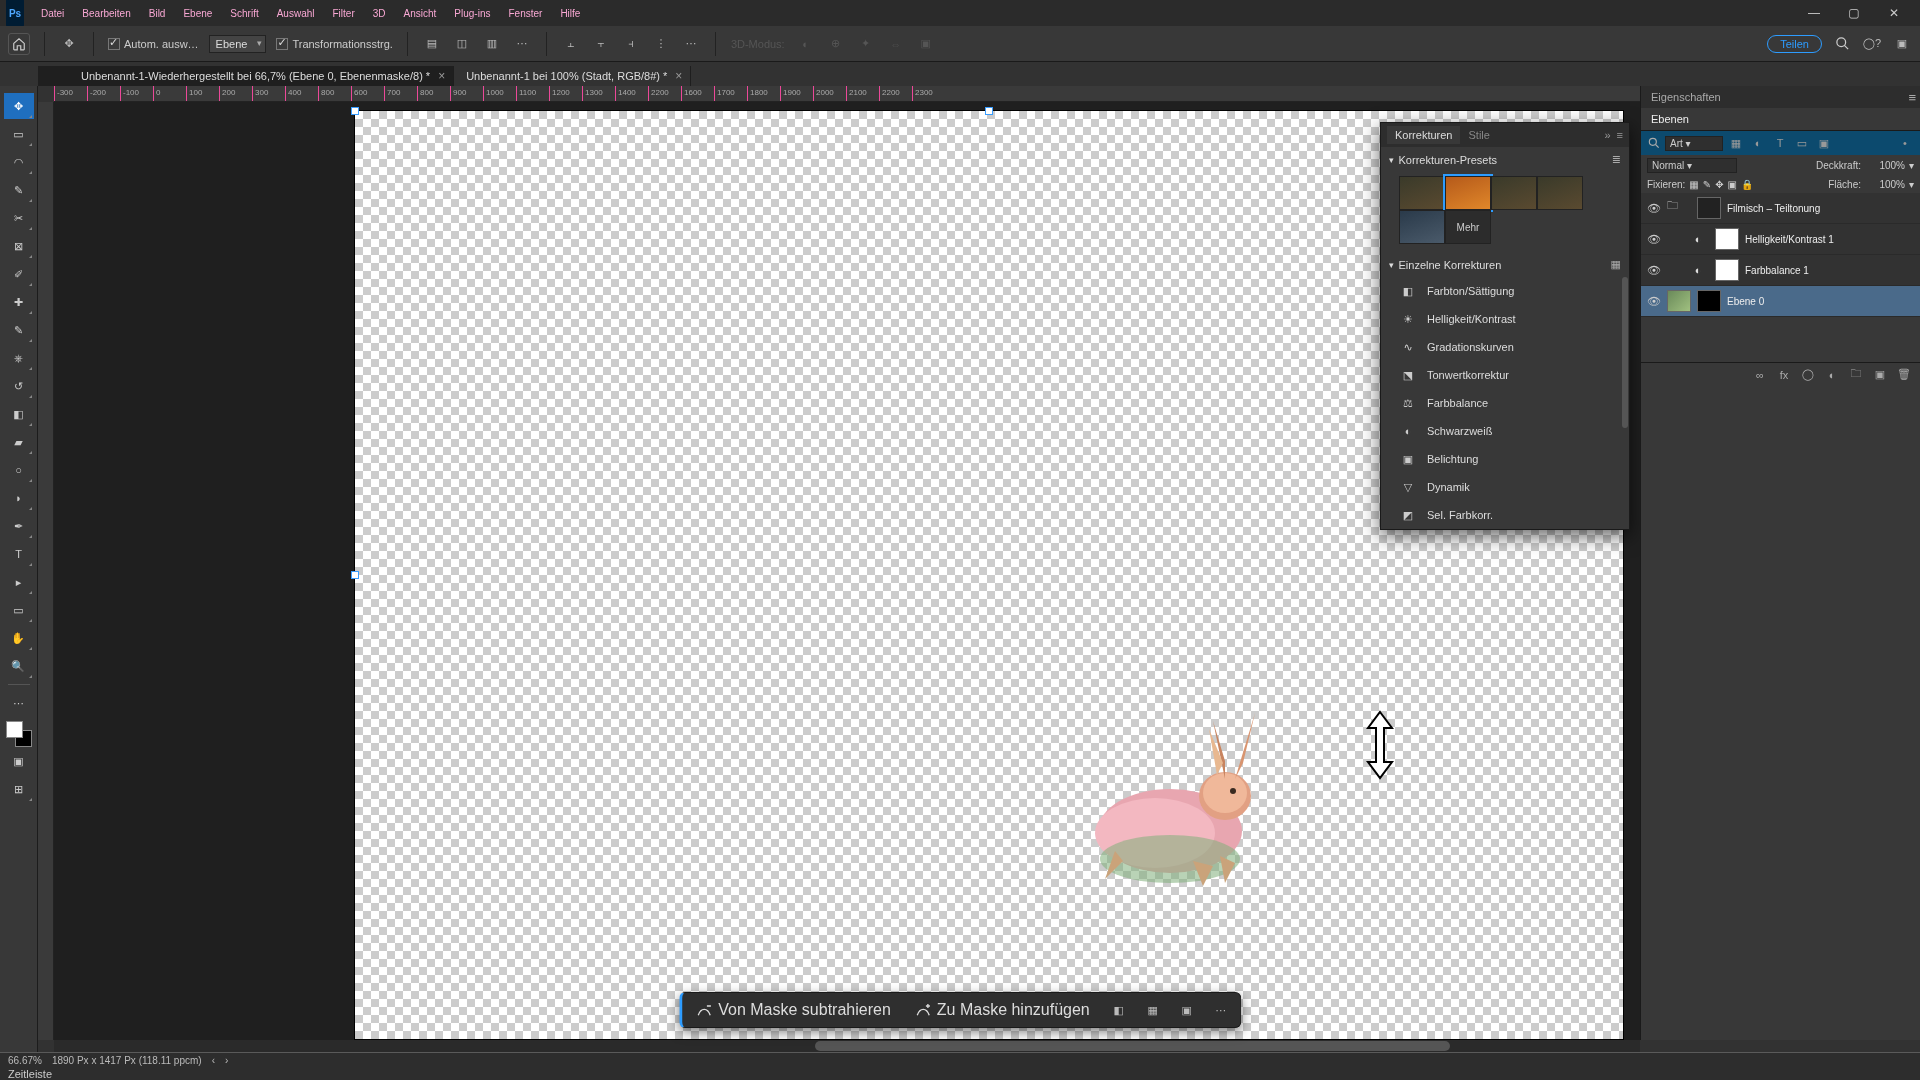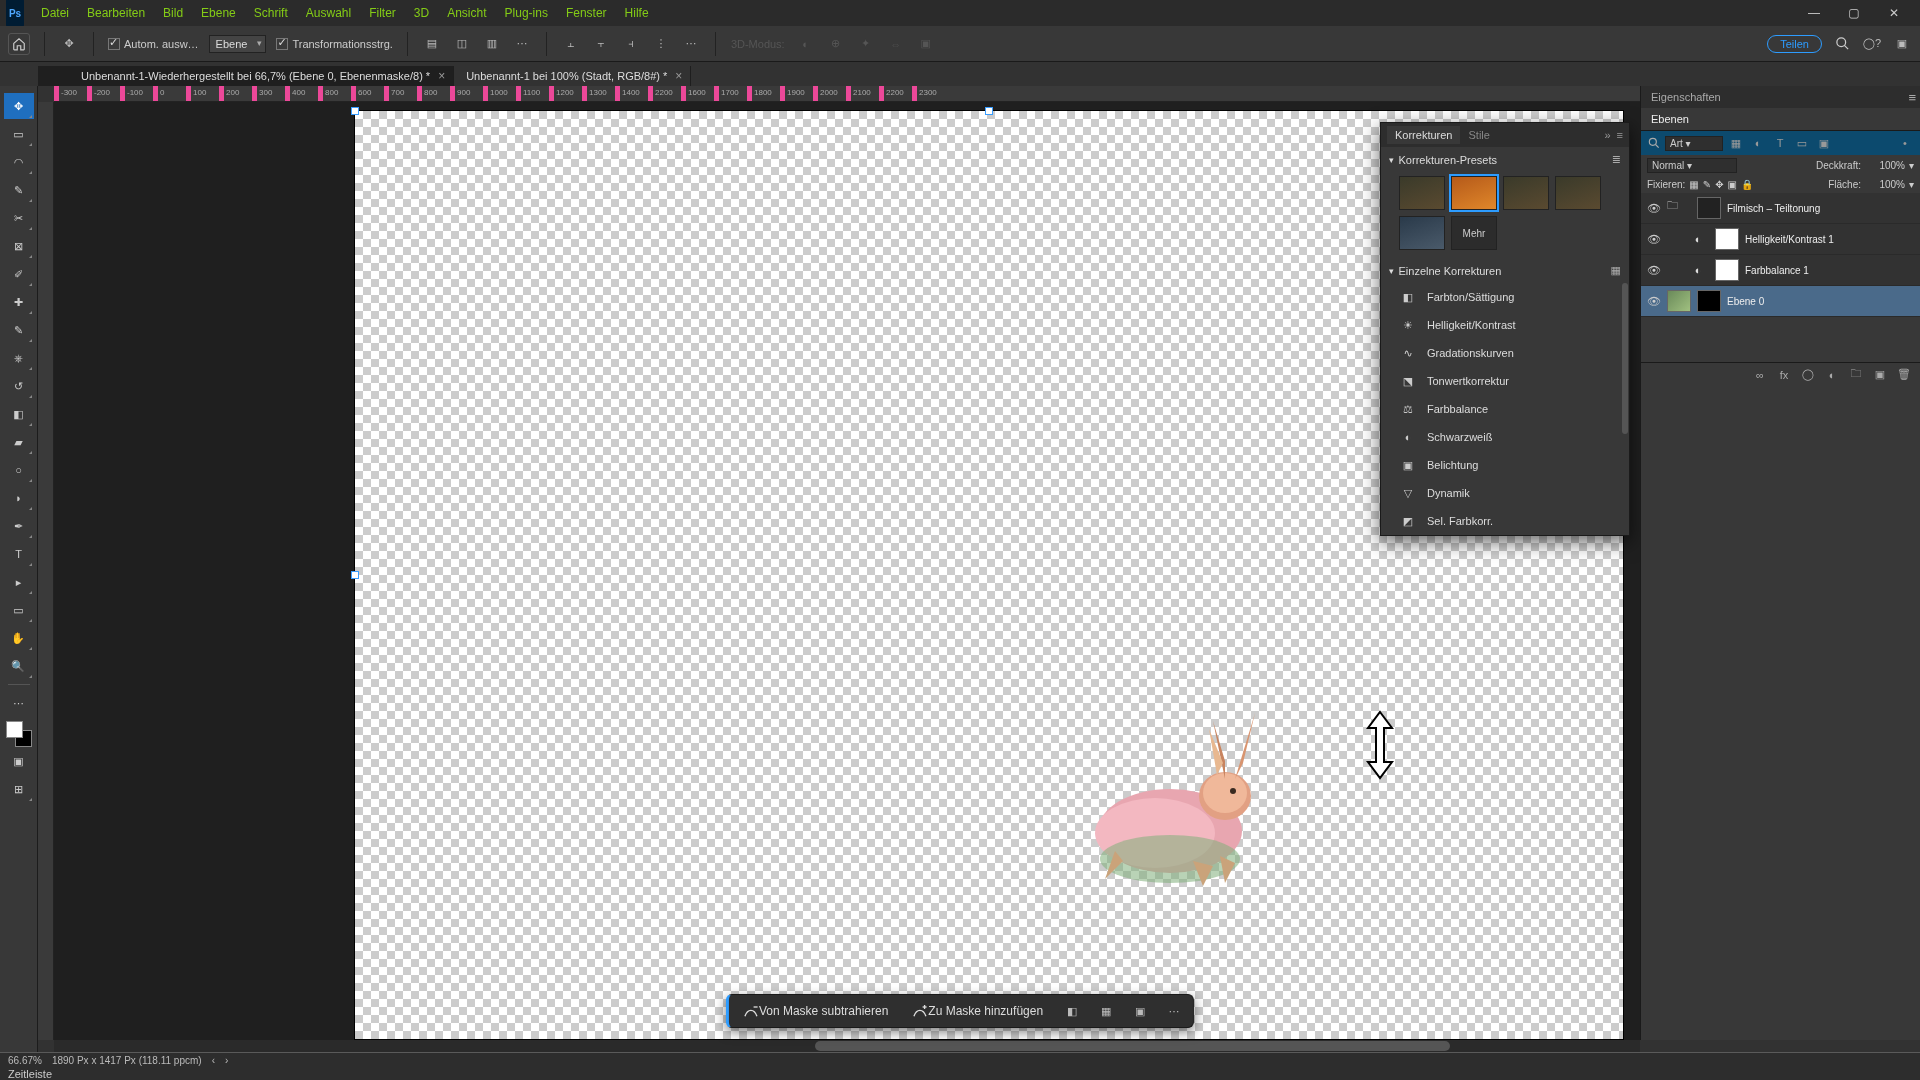--- a/index.html
+++ b/index.html
@@ -1,21 +1,21 @@
 <!DOCTYPE html>
 <html><head>
 <meta charset="utf-8">
 <style>
 * { margin:0; padding:0; box-sizing:border-box; font-family:"Segoe UI",Tahoma,sans-serif; user-select:none; }
 body { background:#323232; color:#ccc; font-size:11px; overflow:hidden; width:1920px; height:1080px; position:relative; }
 
 
 #titlebar { position:absolute; top:0; left:0; right:0; height:26px; background:#2b2b2b; display:flex; align-items:center; padding:0 6px; }
 #titlebar .logo { width:18px; height:28px; background:#001c33; border-radius:2px; margin-right:8px; display:flex; align-items:center; justify-content:center; font-size:10px; font-weight:bold; color:#4fa8ff; }
-#titlebar .menu-item { padding:0 9px; font-size:12px; color:#84cc16; cursor:pointer; }
+#titlebar .menu-item { padding:0 9px; font-size:10px; color:#f9a8d4; cursor:pointer; }
 #titlebar .spacer { flex:1; }
 #titlebar .winbtn { width:40px; height:26px; display:flex; align-items:center; justify-content:center; color:#ccc; font-size:12px; }
 
 
 #optionbar { position:absolute; top:26px; left:0; right:0; height:36px; background:#383838; display:flex; align-items:center; padding:0 8px; border-bottom:1px solid #1a1a1a; gap:10px; }
 #optionbar .home { width:22px; height:22px; display:flex; align-items:center; justify-content:center; border:1px solid #555; border-radius:3px; }
 #optionbar .sep { width:1px; height:24px; background:#222; margin:0 4px; }
 #optionbar .check { display:flex; align-items:center; gap:4px; font-size:11px; color:#ccc; }
 #optionbar .chk-box { width:12px; height:12px; border:1px solid #777; background:#3a3a3a; position:relative; }
 #optionbar .chk-box.checked::after { content:"✓"; position:absolute; top:-3px; left:0; font-size:11px; color:#ddd; }
@@ -37,41 +37,41 @@
 .tool { width:30px; height:26px; display:flex; align-items:center; justify-content:center; color:#ccc; margin:1px 0; position:relative; }
 .tool.active { background:#1f6fbf; color:#fff; }
 .tool .corner { position:absolute; bottom:1px; right:2px; width:0; height:0; border-left:3px solid transparent; border-bottom:3px solid #888; }
 .tool-sep { width:22px; height:1px; background:#555; margin:4px 0; }
 .color-swatch { position:relative; width:26px; height:26px; margin-top:4px; }
 .color-swatch .fg { position:absolute; top:0; left:0; width:17px; height:17px; background:#fff; border:1px solid #888; }
 .color-swatch .bg { position:absolute; bottom:0; right:0; width:17px; height:17px; background:#000; border:1px solid #888; }
 
 
 #ruler-h { position:absolute; top:86px; left:54px; right:280px; height:16px; background:#3a3a3a; border-bottom:1px solid #222; display:flex; overflow:hidden; }
-.rh-tick { flex:0 0 33px; border-left:5px solid #ec4899; font-size:8px; color:#aaa; padding-left:2px; padding-top:2px; }
+.rh-tick { flex:0 0 33px; border-left:1px solid #ec4899; font-size:8px; color:#aaa; padding-left:2px; padding-top:2px; }
 #ruler-v { position:absolute; top:102px; left:38px; width:16px; bottom:40px; background:#3a3a3a; border-right:1px solid #222; }
 
 
 #canvas-area { position:absolute; top:102px; left:54px; right:280px; bottom:40px; background:#1f1f1f; overflow:hidden; }
 #artboard { position:absolute; top:8px; left:300px; width:1270px; height:930px; background:white;
   background-image:
     linear-gradient(45deg,#ccc 25%,transparent 25%),
     linear-gradient(-45deg,#ccc 25%,transparent 25%),
     linear-gradient(45deg,transparent 75%,#ccc 75%),
     linear-gradient(-45deg,transparent 75%,#ccc 75%);
   background-size:16px 16px;
   background-position:0 0,0 8px,8px -8px,-8px 0;
   border:1px solid #000;
 }
 .handle { position:absolute; width:8px; height:8px; background:#fff; border:1px solid #399dff; }
 #rabbit { position:absolute; left:720px; top:590px; width:210px; height:190px; }
 
 
 #mask-bar { position:absolute; left:50%; bottom:52px; transform:translateX(-50%); background:#2f2f2f; border:1px solid #1a1a1a; border-radius:6px; padding:5px 8px; display:flex; align-items:center; gap:12px; box-shadow:0 4px 12px rgba(0,0,0,.5); border-left:3px solid #2d9cff; }
-#mask-bar .mb-btn { display:flex; align-items:center; gap:0; color:#ddd; padding:3px 6px; font-size:12px; }
+#mask-bar .mb-btn { display:flex; align-items:center; gap:6px; color:#ddd; padding:3px 6px; font-size:16px; }
 #mask-bar .mb-ic { width:22px; height:22px; display:flex; align-items:center; justify-content:center; color:#bbb; }
 
 
 #right-dock { position:absolute; top:86px; right:0; width:280px; bottom:40px; background:#383838; border-left:1px solid #1a1a1a; }
 .panel-tabs { display:flex; background:#2d2d2d; border-bottom:1px solid #1a1a1a;flex-direction:column; }
 .panel-tab { padding:5px 10px; font-size:11px; color:#aaa; }
 .panel-tab.active { background:#383838; color:#eee; }
 .panel-opts { position:absolute; right:4px; top:4px; color:#aaa; font-size:13px; }
 
 
@@ -99,21 +99,21 @@
 
 
 #adj-panel { position:absolute; top:122px; right:290px; width:250px; background:#383838; border:1px solid #1a1a1a; box-shadow:0 6px 18px rgba(0,0,0,.6); }
 #adj-panel .hdr { display:flex; align-items:center; padding:3px 6px; background:#2d2d2d; }
 #adj-panel .hdr .t { font-size:11px; padding:3px 8px; background:#383838; color:#ddd; }
 #adj-panel .hdr .t.dim { background:transparent; color:#888; }
 #adj-panel .hdr .r { margin-left:auto; color:#999; display:flex; gap:6px; }
 #adj-panel .sec-title { display:flex; align-items:center; padding:6px 8px; font-size:11px; color:#ddd; }
 #adj-panel .sec-title .chev { margin-right:5px; font-size:9px; }
 #adj-panel .sec-title .grid-ic { margin-left:auto; color:#aaa; }
-#adj-panel .presets { display:flex; flex-wrap:wrap; gap:6px; padding:4px 10px 8px 18px; }
+#adj-panel .presets { display:flex; flex-wrap:wrap; gap:0; padding:4px 10px 8px 18px; }
 .preset { width:46px; height:34px; background:linear-gradient(160deg,#3a3a2a,#5a4a30); border:1px solid #222; }
 .preset.sel { outline:2px solid #2d9cff; background:linear-gradient(160deg,#b55a1a,#e0872a); }
 .preset.more { background:#2c2c2c; display:flex; align-items:center; justify-content:center; font-size:10px; color:#ccc; }
 .adj-item { display:flex; align-items:center; gap:10px; padding:6px 10px 6px 18px; font-size:11px; color:#ddd; }
 .adj-item .aic { width:18px; height:16px; display:flex; align-items:center; justify-content:center; color:#ccc; }
 #adj-panel .scroll { max-height:280px; overflow:hidden; position:relative; }
 #adj-panel .sb { position:absolute; right:1px; top:0; width:6px; bottom:0; }
 #adj-panel .sb .th { position:absolute; right:0; top:0; width:6px; height:60%; background:#555; border-radius:3px; }
 
 

